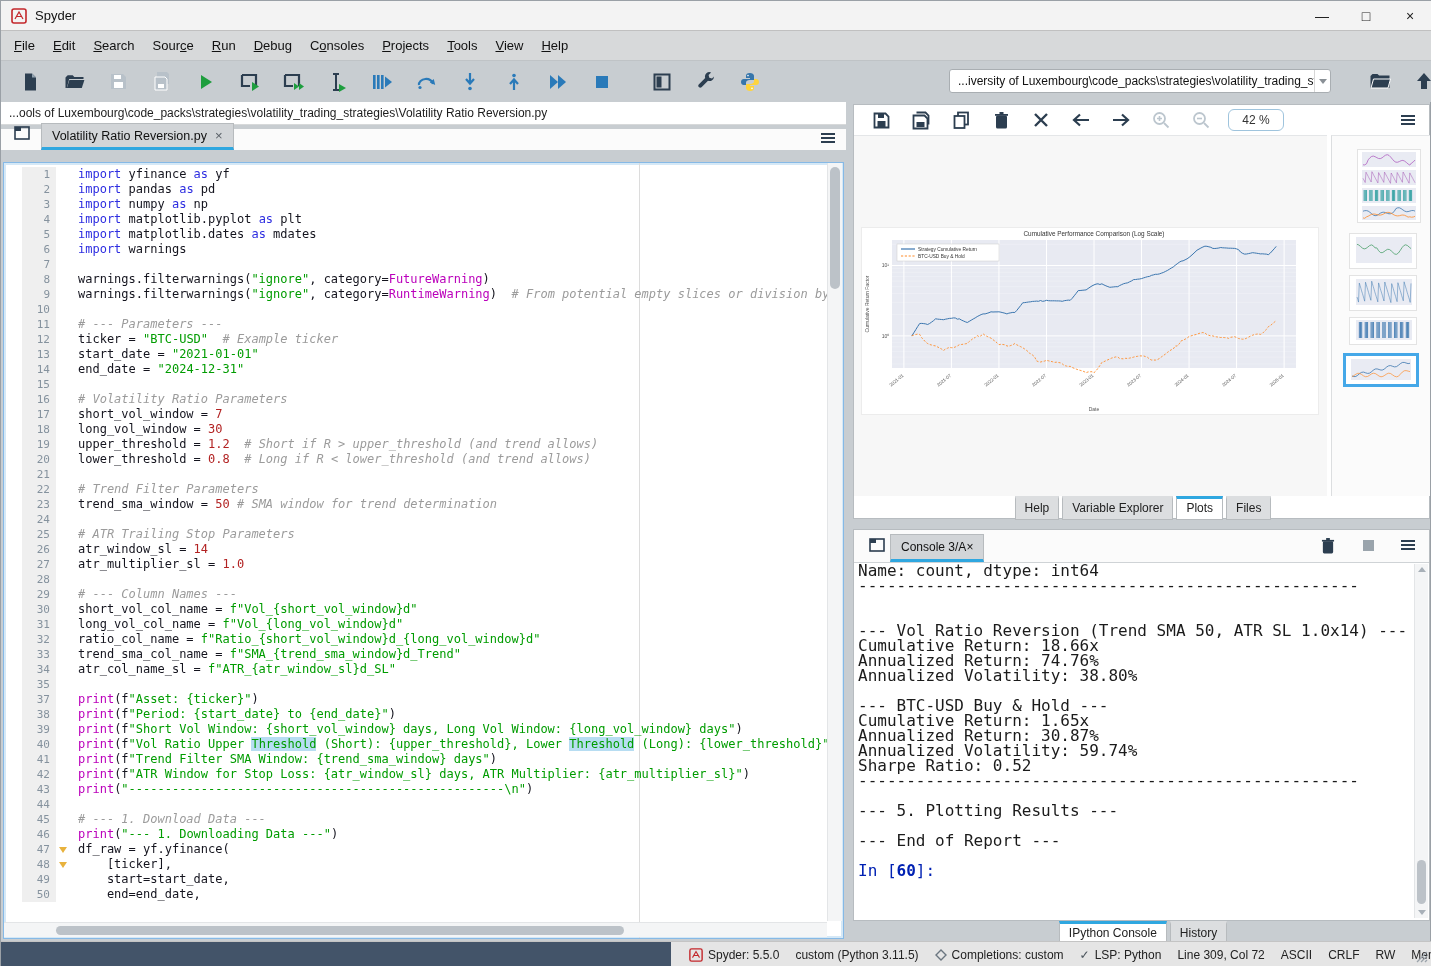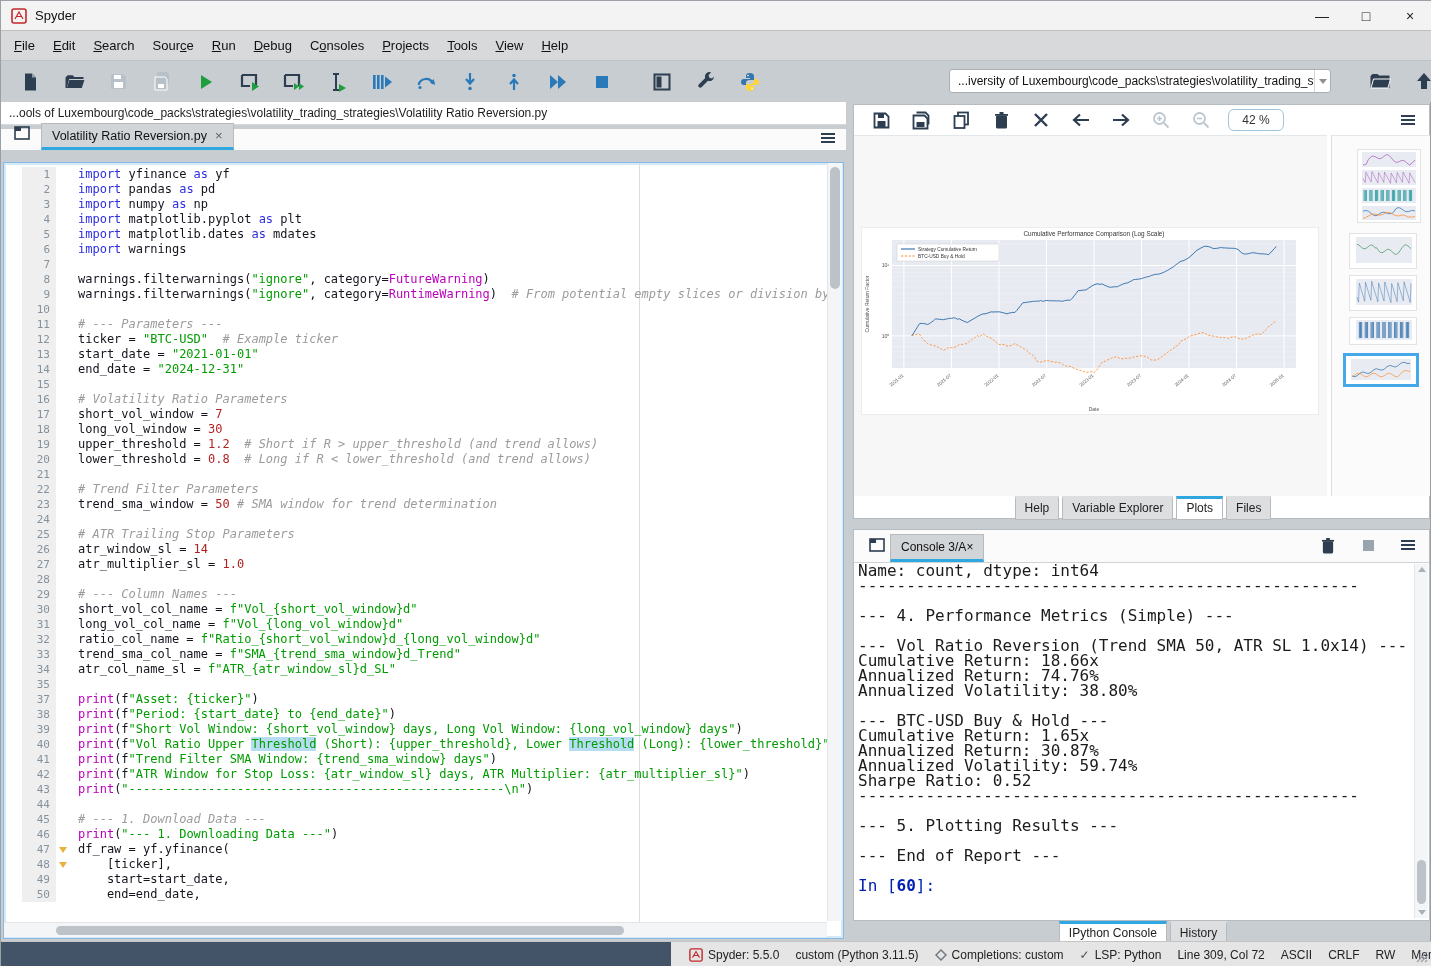--- a/index.html
+++ b/index.html
@@ -580,21 +580,20 @@
             <svg width="16" height="12" viewBox="0 0 16 12">
               <path d="M1 2h14M1 6h14M1 10h14" stroke="#2c3e50" stroke-width="1.8"></path>
             </svg>
           </span>
       </div>
     </div>
     <div id="console-body">
         <div class="con-line">Name: count, dtype: int64</div>
         <div class="con-line">----------------------------------------------------</div>
         <div class="con-line"> </div>
-        <div class="con-line">--- 4. Performance Metrics (Simple) ---</div>
         <div class="con-line"> </div>
         <div class="con-line">--- Vol Ratio Reversion (Trend SMA 50, ATR SL 1.0x14) ---</div>
         <div class="con-line">Cumulative Return: 18.66x</div>
         <div class="con-line">Annualized Return: 74.76%</div>
         <div class="con-line">Annualized Volatility: 38.80%</div>
         <div class="con-line"> </div>
         <div class="con-line">--- BTC-USD Buy &amp; Hold ---</div>
         <div class="con-line">Cumulative Return: 1.65x</div>
         <div class="con-line">Annualized Return: 30.87%</div>
         <div class="con-line">Annualized Volatility: 59.74%</div>

